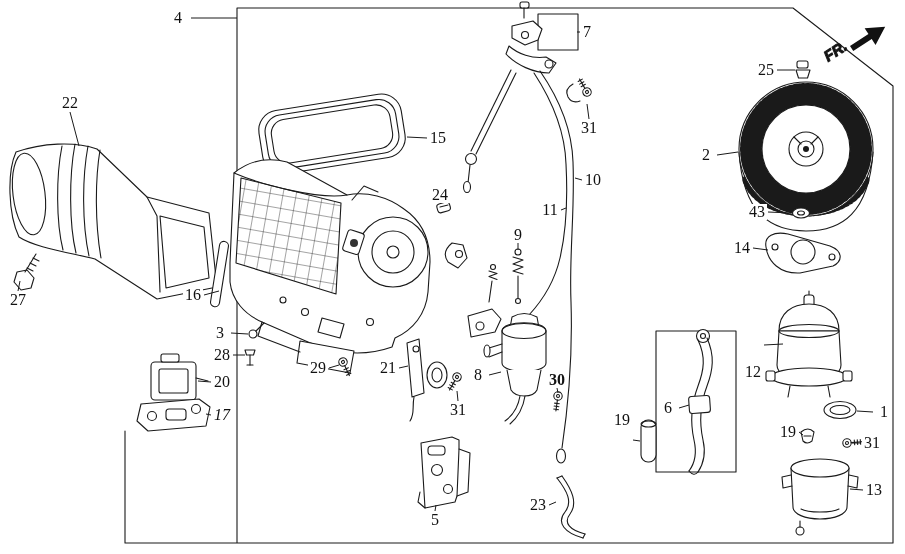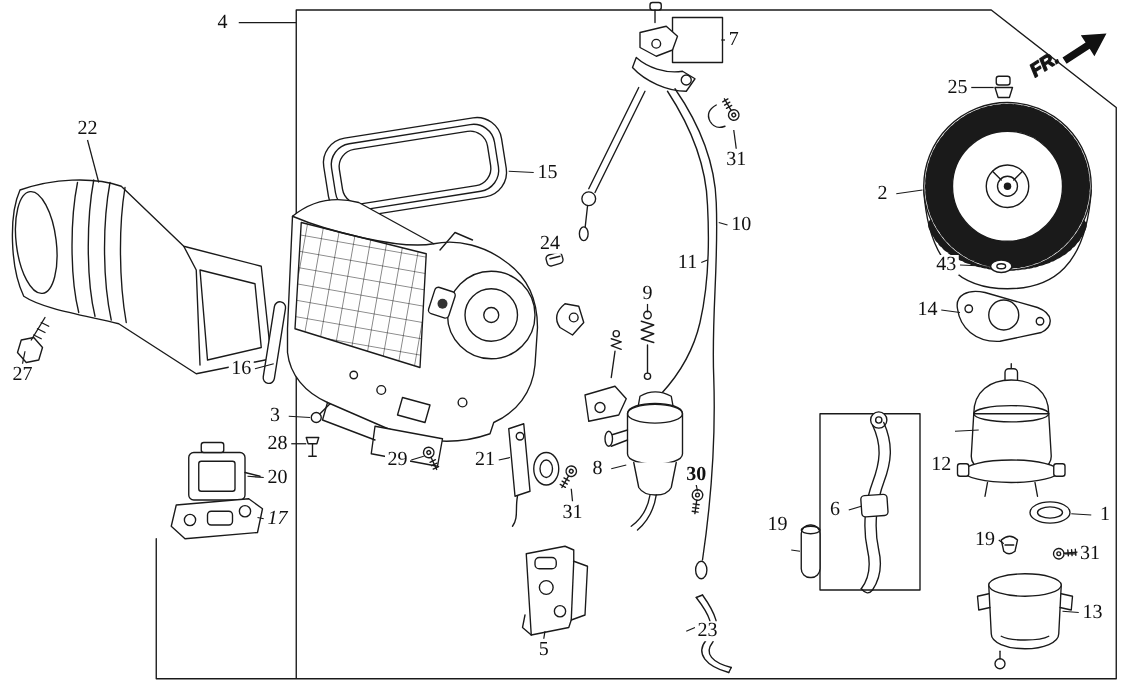--- a/index.html
+++ b/index.html
@@ -346,16 +346,16 @@
       <span class="part-label" style="left: 478px; top: 375px;">8</span>
       <span class="part-label" style="left: 557px; top: 380px; font-weight: bold;">30</span>
       <span class="part-label" style="left: 222px; top: 415px; font-style: italic;">17</span>
       <span class="part-label" style="left: 668px; top: 408px;">6</span>
       <span class="part-label" style="left: 622px; top: 420px;">19</span>
       <span class="part-label" style="left: 884px; top: 412px;">1</span>
       <span class="part-label" style="left: 788px; top: 432px;">19</span>
       <span class="part-label" style="left: 872px; top: 443px;">31</span>
       <span class="part-label" style="left: 874px; top: 490px;">13</span>
       <span class="part-label" style="left: 435px; top: 520px;">5</span>
-      <span class="part-label" style="left: 566px; top: 505px;">23</span>
+      <span class="part-label" style="left: 538px; top: 505px;">23</span>
     </div>
 
 </div>
 
 </body></html>

